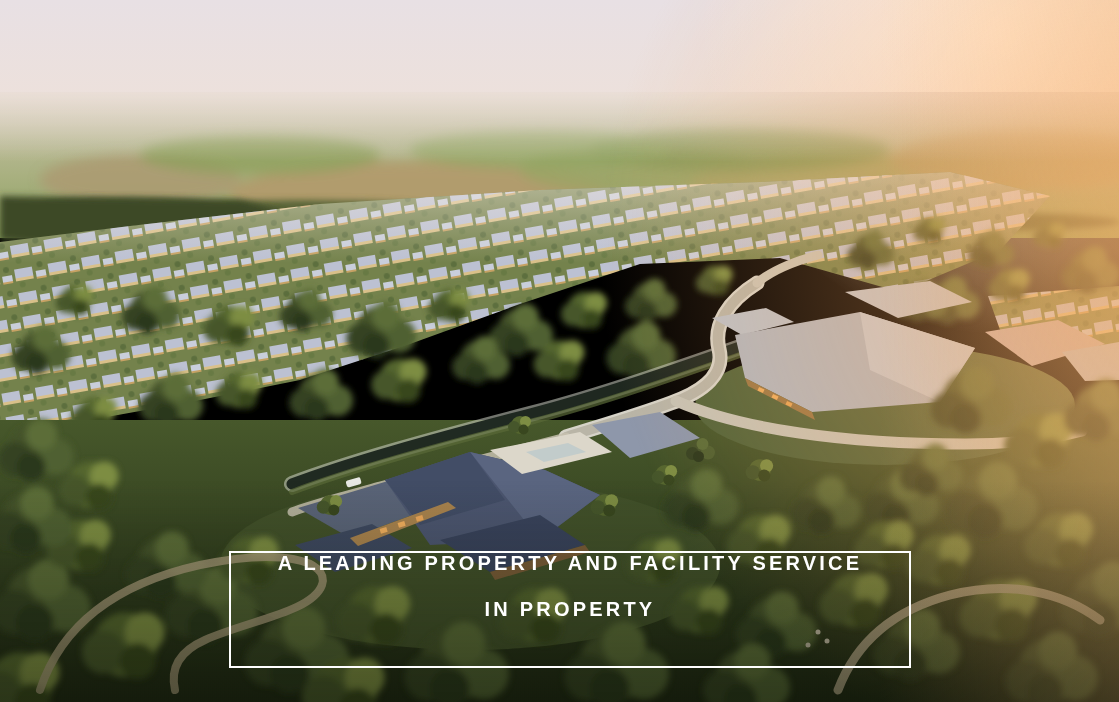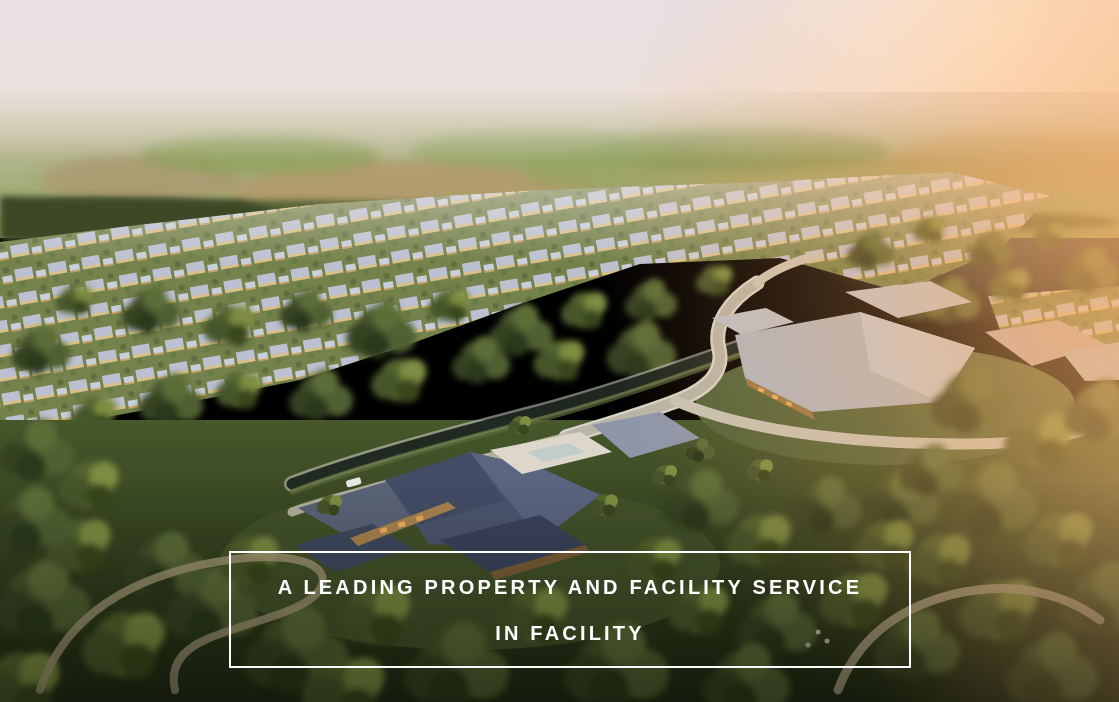--- a/index.html
+++ b/index.html
@@ -10,21 +10,21 @@
     overflow:hidden;
     font-family:"Liberation Sans","DejaVu Sans",sans-serif;
   }
   .scene{position:absolute;inset:0;width:1119px;height:702px;display:block;}
   .caption{
     position:absolute;
     left:229px;top:551px;
     width:678px;height:113px;
     border:2px solid var(--box-border,#fff);
     display:flex;flex-direction:column;
-    align-items:center;justify-content:center;
+    align-items:center;
     gap:26px;
     box-sizing:content-box;
   }
   .caption .hl{
     color:var(--headline-color,#fff);
     font-weight:bold;
     font-size:20px;
     line-height:1;
     letter-spacing:3.2px;
     white-space:nowrap;
@@ -276,16 +276,16 @@
 
     <g>
       <circle cx="1119" cy="250" r="520" fill="url(#glow)"></circle>
       <rect x="879" y="0" width="240" height="702" fill="url(#rw)"></rect>
       <rect x="0" y="480" width="1119" height="222" fill="url(#vig)"></rect>
     </g>
   </svg>
 
   <div class="caption">
     <div class="hl">A LEADING PROPERTY AND FACILITY SERVICE</div>
-    <div class="hl">IN FACILITY</div>
+    <div class="hl">IN PROPERTY</div>
   </div>
 
 </div>
 
 </body></html>

